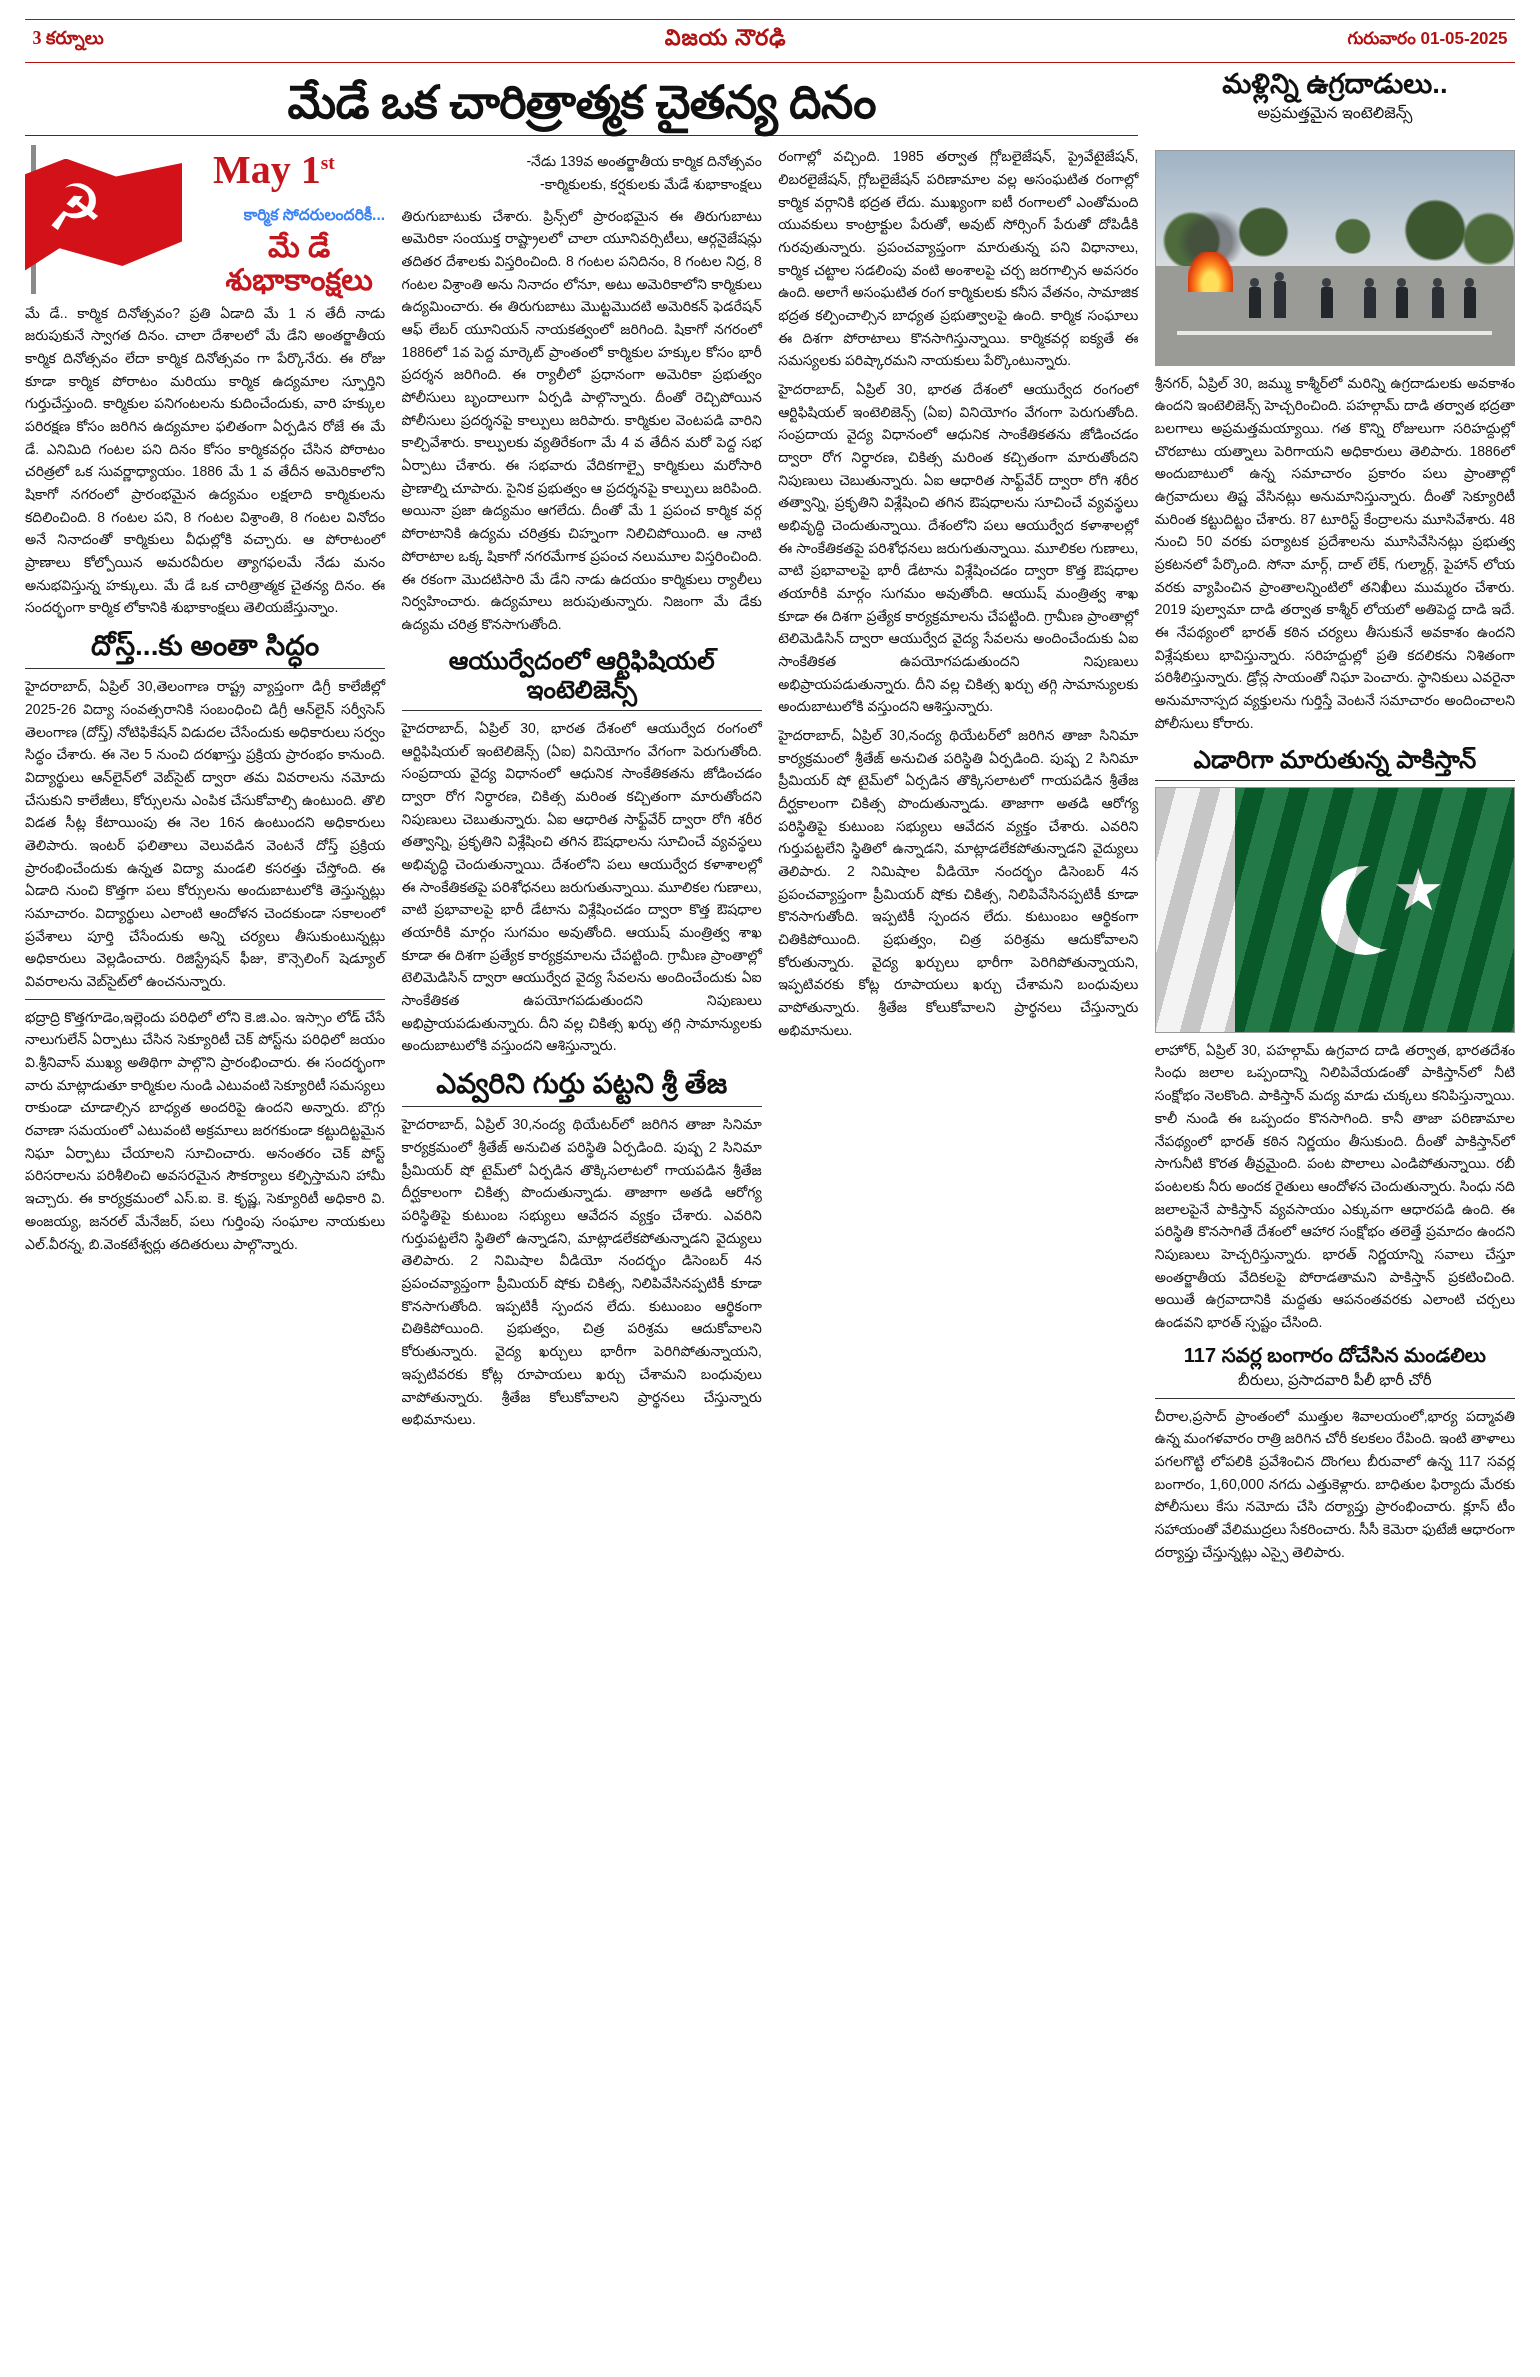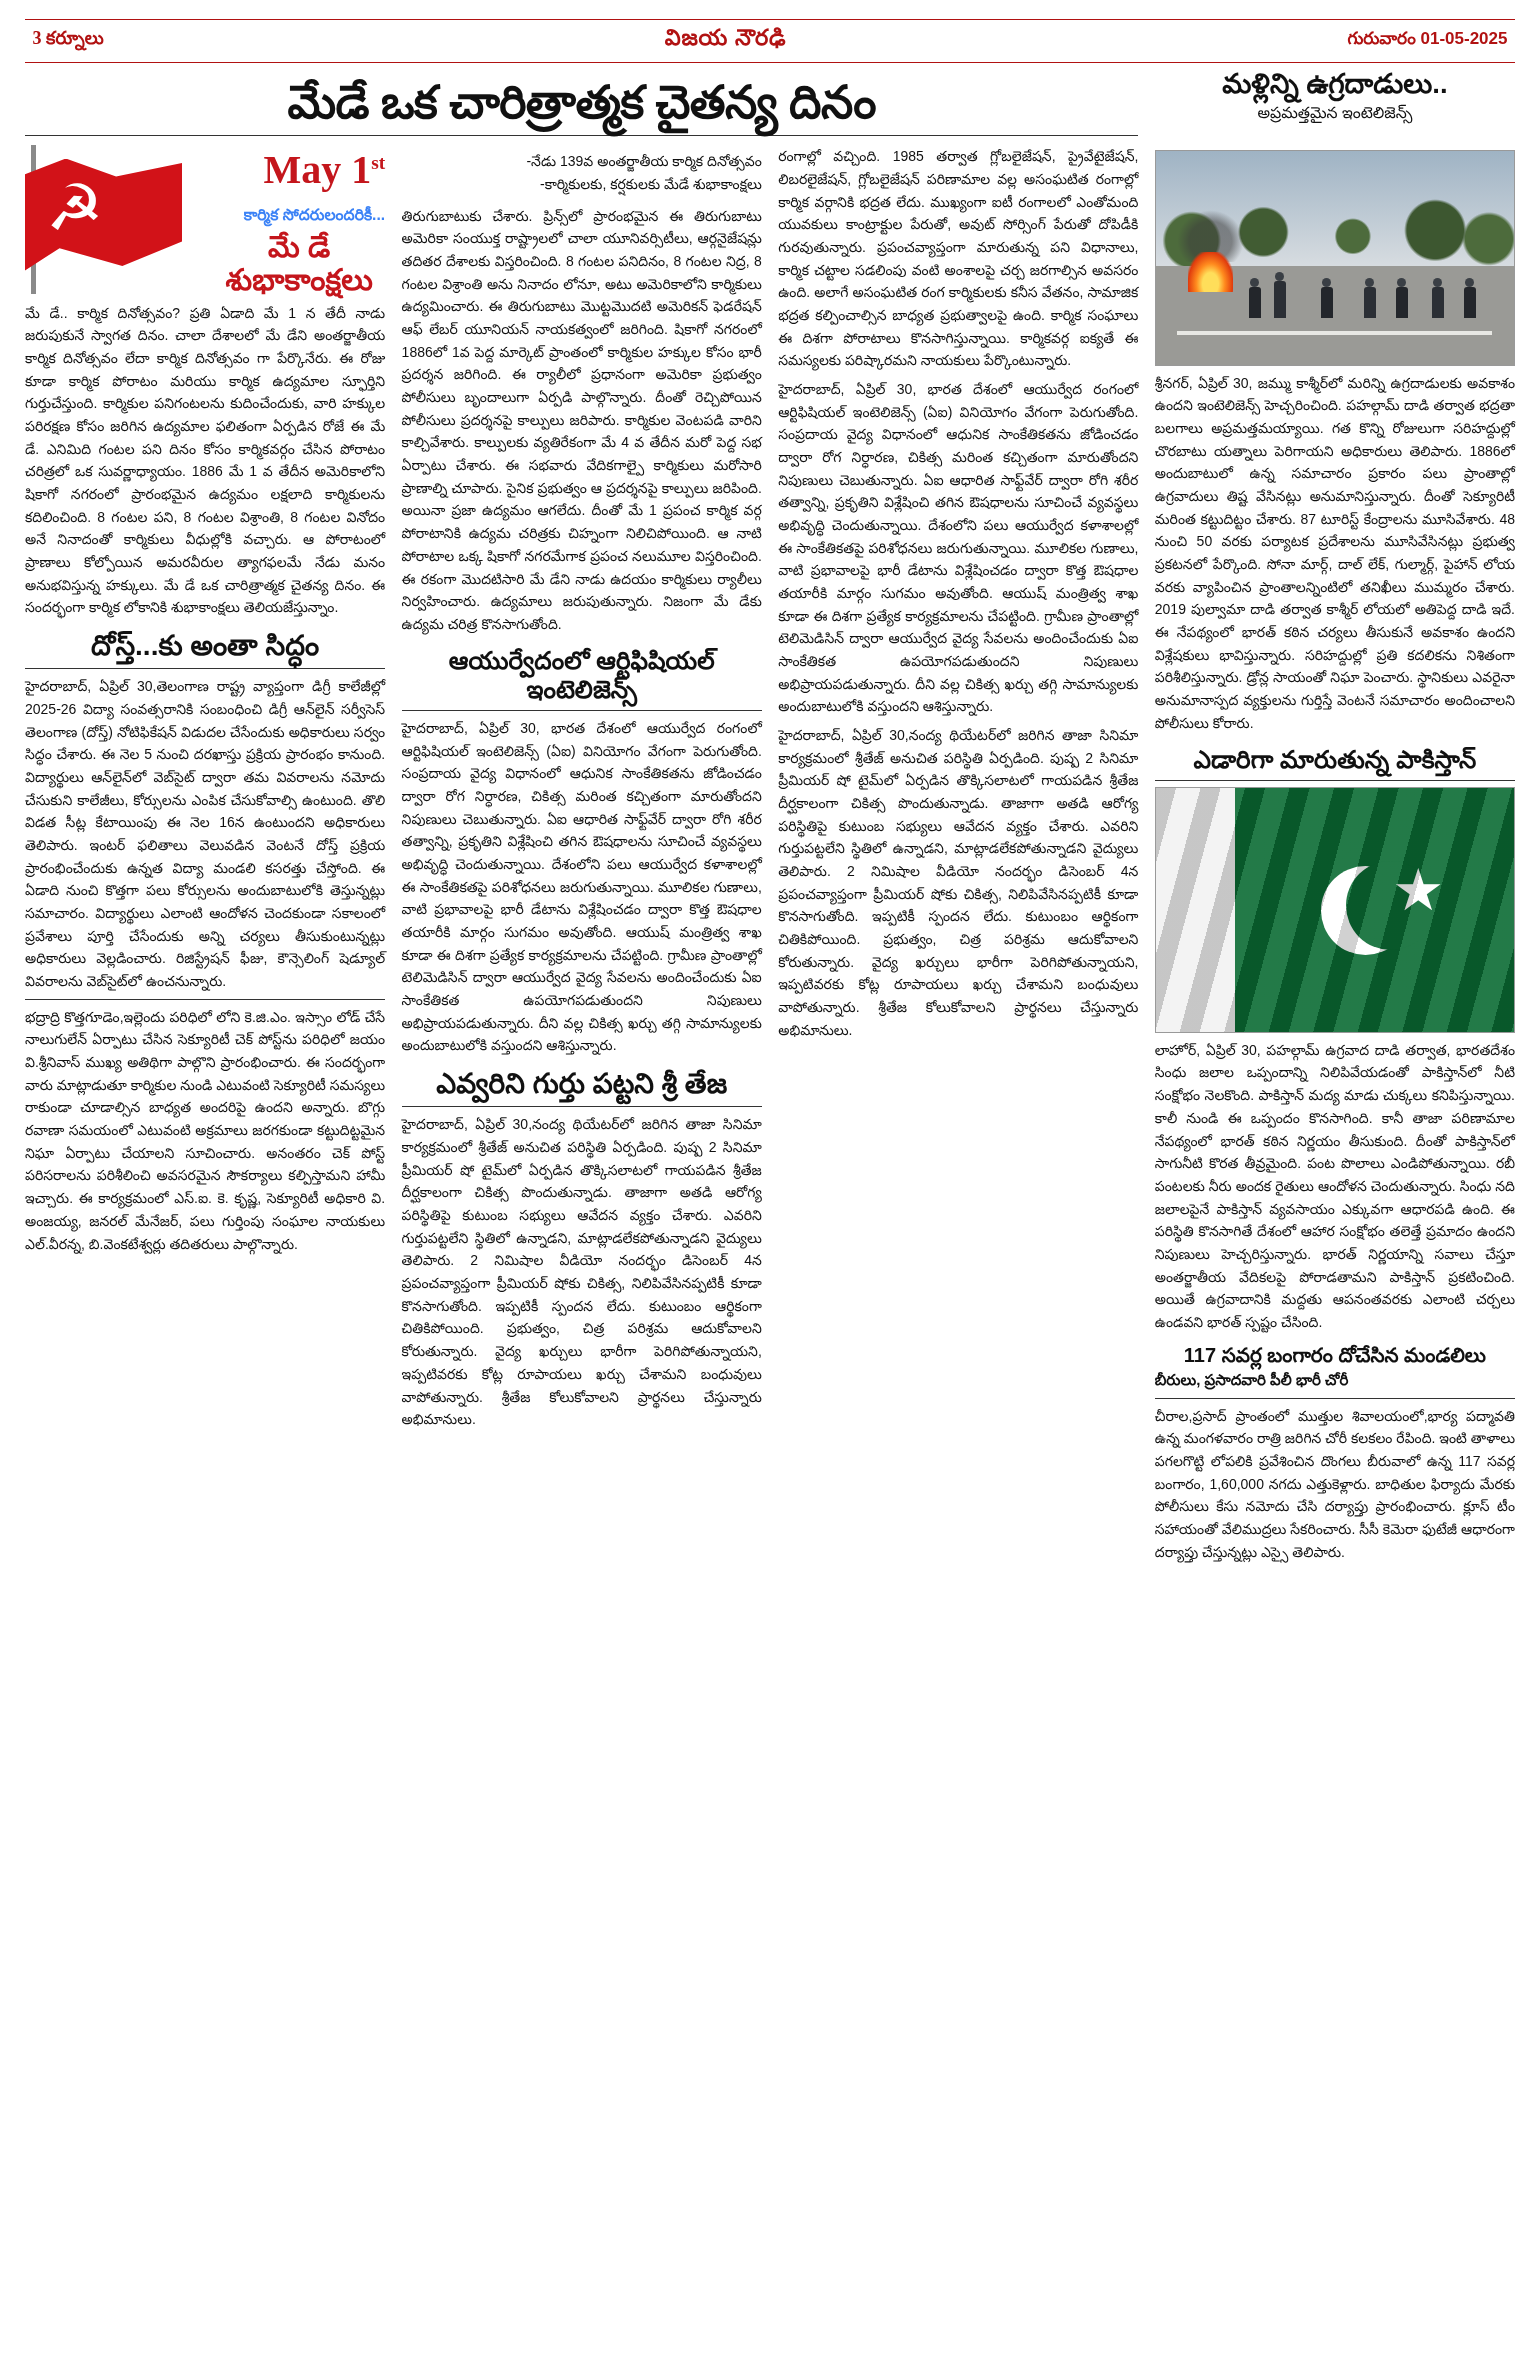--- a/index.html
+++ b/index.html
@@ -65,21 +65,21 @@
   .flagart .ham {
     position:absolute; left:21px; top:31px; font-size:64px; color:#fff; line-height:1;
     font-family:"DejaVu Sans", sans-serif;
   }
   .flagart .pole {
     position:absolute; left:6px; top:0; width:4.5px; height:149px; background:#8a8a8a;
   }
   .mayday-text { flex:1; padding-top: 4.5px; }
   .mayday-may1 {
     color:#c4161c; font-family:"Liberation Serif", serif; font-weight:bold;
-    font-size:40px; text-align:right; line-height:1;
+    font-size:40px; text-align:left; line-height:1;
   }
   .mayday-may1 sup { font-size: 19.4px; }
   .mayday-sub1 { color:#3b82f6; font-size:15.7px; text-align:right; margin-top:16.4px; font-weight:bold;}
   .mayday-sub2 { color:#c4161c; font-size:30px; text-align:center; font-weight:bold; line-height:1.1; margin-top:1.5px;}
 
   .kicker {
     text-align:right; font-size:14px; line-height:1.7; margin: 4.5px 0 7.5px 0;
     color:#111;
   }
 
@@ -125,21 +125,21 @@
 
   .photo-flag { height: 246px; position: relative; overflow:hidden; background:#0a6b33; }
   .photo-flag .white-band { position:absolute; left:0; top:0; width:22%; height:100%; background:#f2f2f2; }
   .photo-flag .moon { position:absolute; left:46%; top:32%; width:89px; height:89px; border-radius:50%; background:#fff; }
   .photo-flag .moon2 { position:absolute; left:53%; top:30%; width:89px; height:89px; border-radius:50%; background:#0a6b33; }
   .photo-flag .star { position:absolute; left:66%; top:30%; color:#fff; font-size:58px; line-height:1; }
   .photo-flag .shade {
     position:absolute; inset:0;
     background: repeating-linear-gradient(105deg, rgba(0,0,0,.18) 0 19.4px, rgba(255,255,255,.10) 19.4px 43px);
   }
-  .center-small { text-align:left; font-size:15px; font-weight:bold; margin-top:3px;}
+  .center-small { text-align:center; font-size:15px; font-weight:normal; margin-top:3px;}
 </style>
 </head>
 <body>
 
 <div class="page">
 
   <div class="masthead">
     <div class="pagenum">3 కర్నూలు</div>
     <div class="title">విజయ నౌరఢి</div>
     <div class="date">గురువారం 01-05-2025</div>

